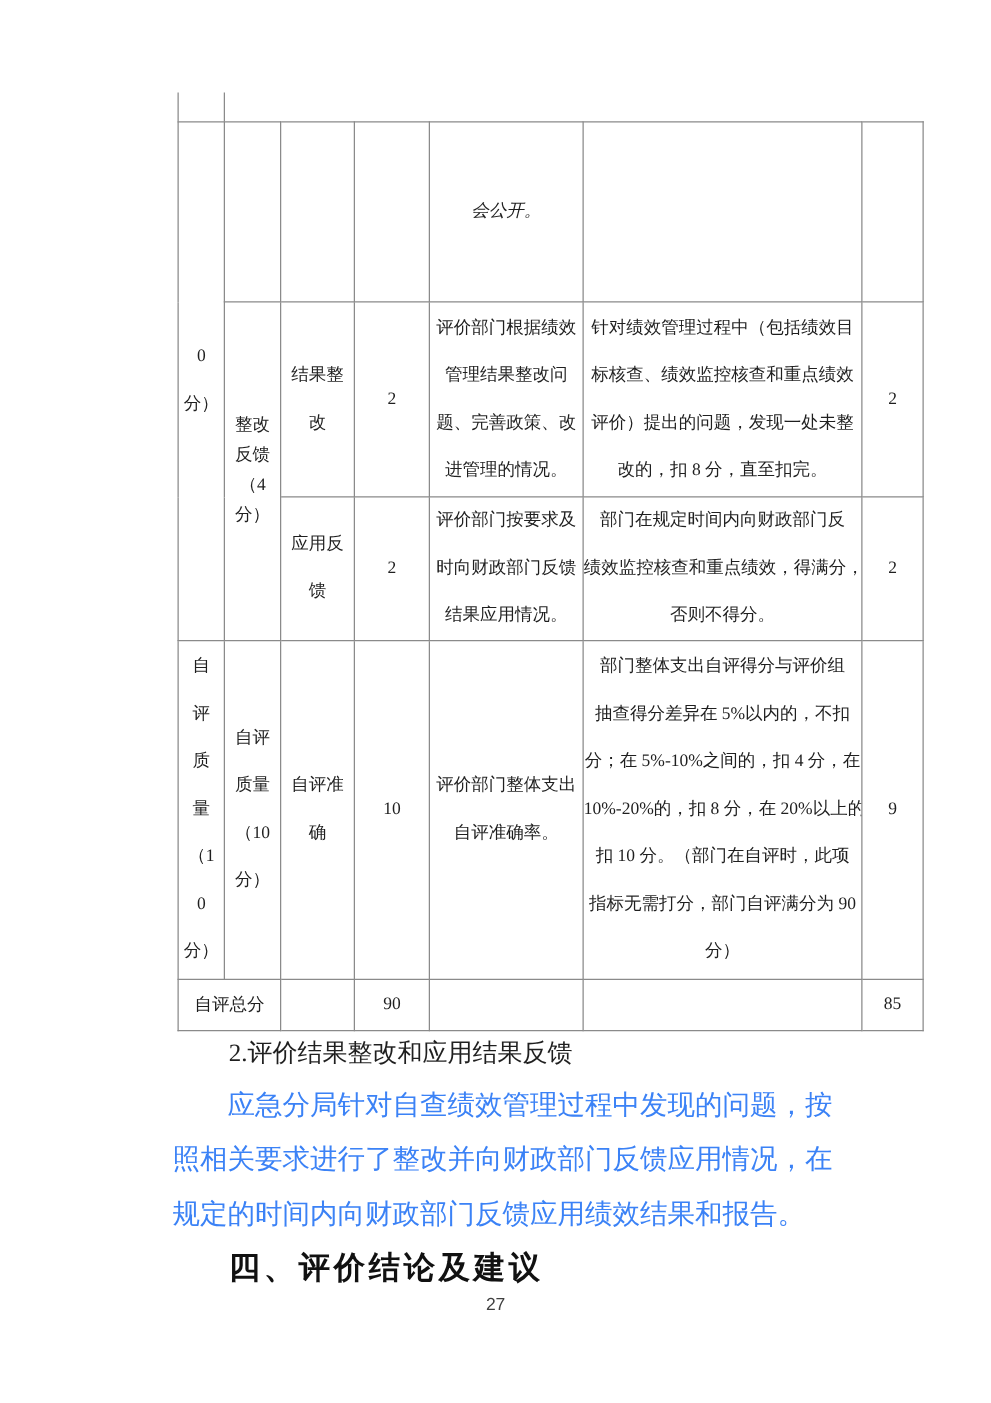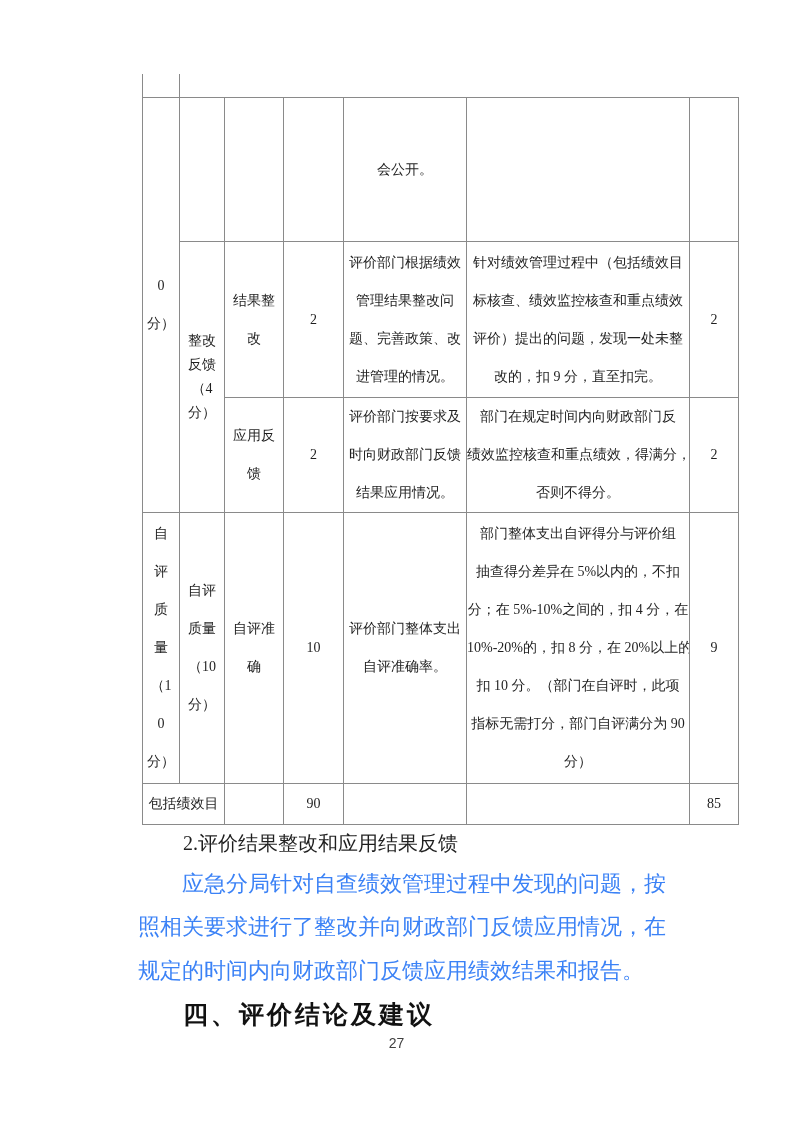--- a/index.html
+++ b/index.html
@@ -31,21 +31,21 @@
   td.lh38{line-height:38px;}
   td.lh42{line-height:24px;}
   td.va-top{vertical-align:top;}
   td.desc{
     text-align:left;
     padding:0 3px 0 7px;
     line-height:38px;
     white-space:pre;
   }
   td.pt6{padding-top:6px;}
-  td.pt4{padding-top:4px;}
+  td.pt4{padding-top:4px;font-style:italic;}
   
   .stub{position:absolute;width:1px;height:23px;top:74px;background:#8a8a8a;}
   
   .textline{
     position:absolute;
     white-space:nowrap;
     font-size:22px;
     line-height:26px;
     color:#3b82f6;
   }
@@ -114,21 +114,21 @@
       <td class="pre lh38">结果整
 改</td>
       <td>2</td>
       <td class="desc">评价部门根据绩效
 管理结果整改问
 题、完善政策、改
 进管理的情况。</td>
       <td class="desc">针对绩效管理过程中（包括绩效目
 标核查、绩效监控核查和重点绩效
 评价）提出的问题，发现一处未整
-改的，扣 9 分，直至扣完。</td>
+改的，扣 8 分，直至扣完。</td>
       <td>2</td>
     </tr>
     <tr style="height:115px">
       <td class="pre lh38">应用反
 馈</td>
       <td>2</td>
       <td class="desc">评价部门按要求及
 时向财政部门反馈
 结果应用情况。</td>
       <td class="desc">部门在规定时间内向财政部门反
@@ -156,21 +156,21 @@
       <td class="desc">部门整体支出自评得分与评价组
 抽查得分差异在 5%以内的，不扣
 分；在 5%-10%之间的，扣 4 分，在
 10%-20%的，扣 8 分，在 20%以上的，
 扣 10 分。（部门在自评时，此项
 指标无需打分，部门自评满分为 90
 分）</td>
       <td>9</td>
     </tr>
     <tr style="height:41px">
-      <td colspan="2">包括绩效目</td>
+      <td colspan="2">自评总分</td>
       <td></td>
       <td>90</td>
       <td></td>
       <td></td>
       <td>85</td>
     </tr>
   </tbody>
     </table>
 
   <div class="h2line" style="left:183px;top:831px;">2.评价结果整改和应用结果反馈</div>

